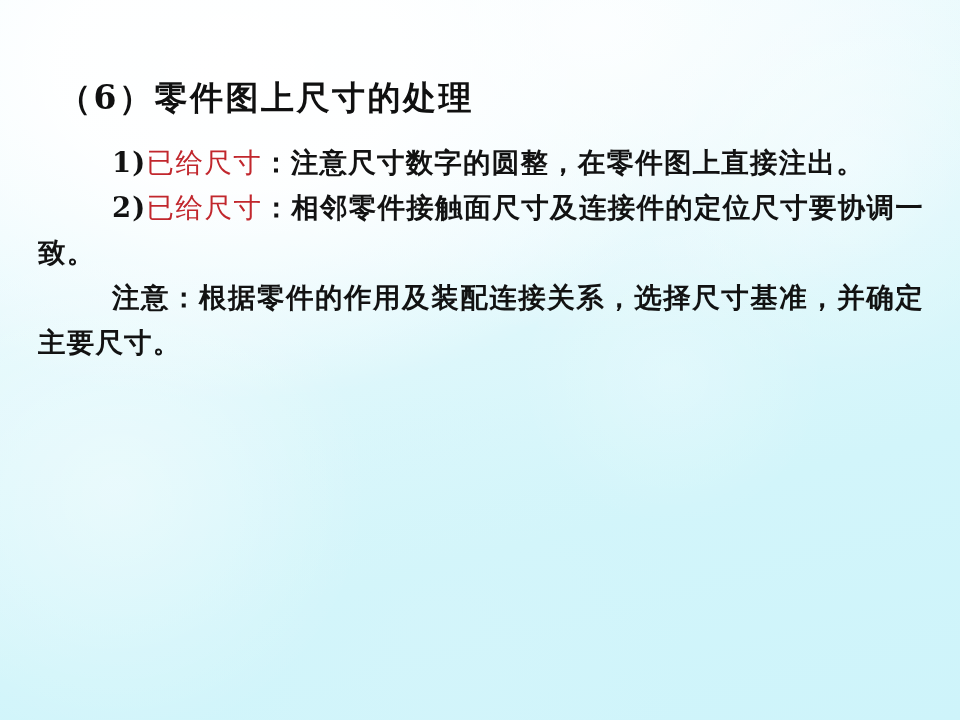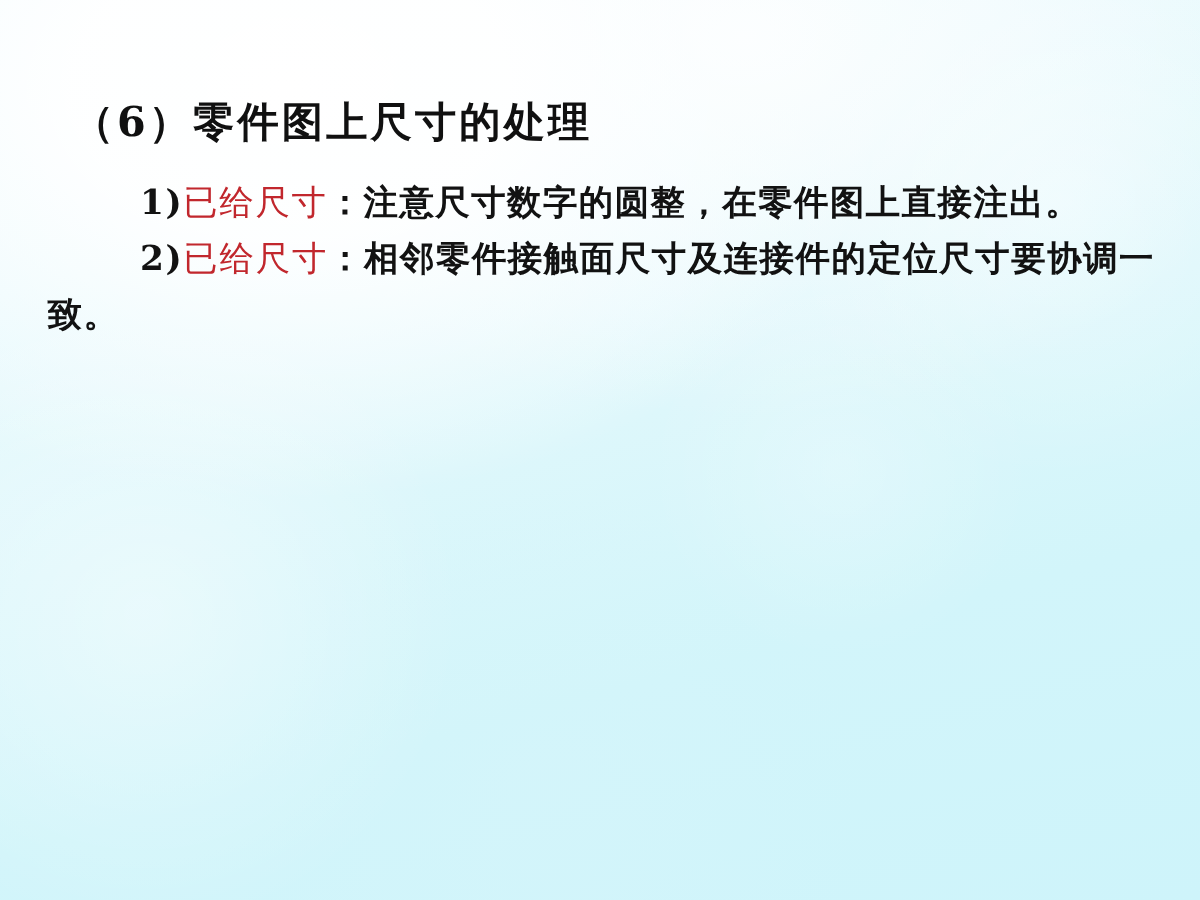--- a/index.html
+++ b/index.html
@@ -161,20 +161,23 @@
       <p class="para">
         <span class="marker">1)</span><span class="kw-red">已给尺寸</span><span>：</span><span>注意尺寸数字的圆整，在零件图上直接注出。</span>
       </p>
 
       <p class="para">
         <span class="marker">2)</span><span class="kw-red">已给尺寸</span><span>：</span><span>相邻零件接触面尺寸及连接件的定位尺寸要协调一致。</span>
       </p>
 
 
 
+      <p class="para note-para">
+        <span>注意</span><span>：</span><span>根据零件的作用及装配连接关系，选择尺寸基准，并确定主要尺寸。</span>
+      </p>
 
     </div>
   </div>
 
   <div id="watermark">
     <div id="wm-badge">
       <svg width="58" height="34" viewBox="0 0 58 34" xmlns="http://www.w3.org/2000/svg">
         <defs>
           <linearGradient id="swooshGrad" x1="0" y1="0" x2="1" y2="1">
             <stop offset="0%" stop-color="#6fd3ef"></stop>

